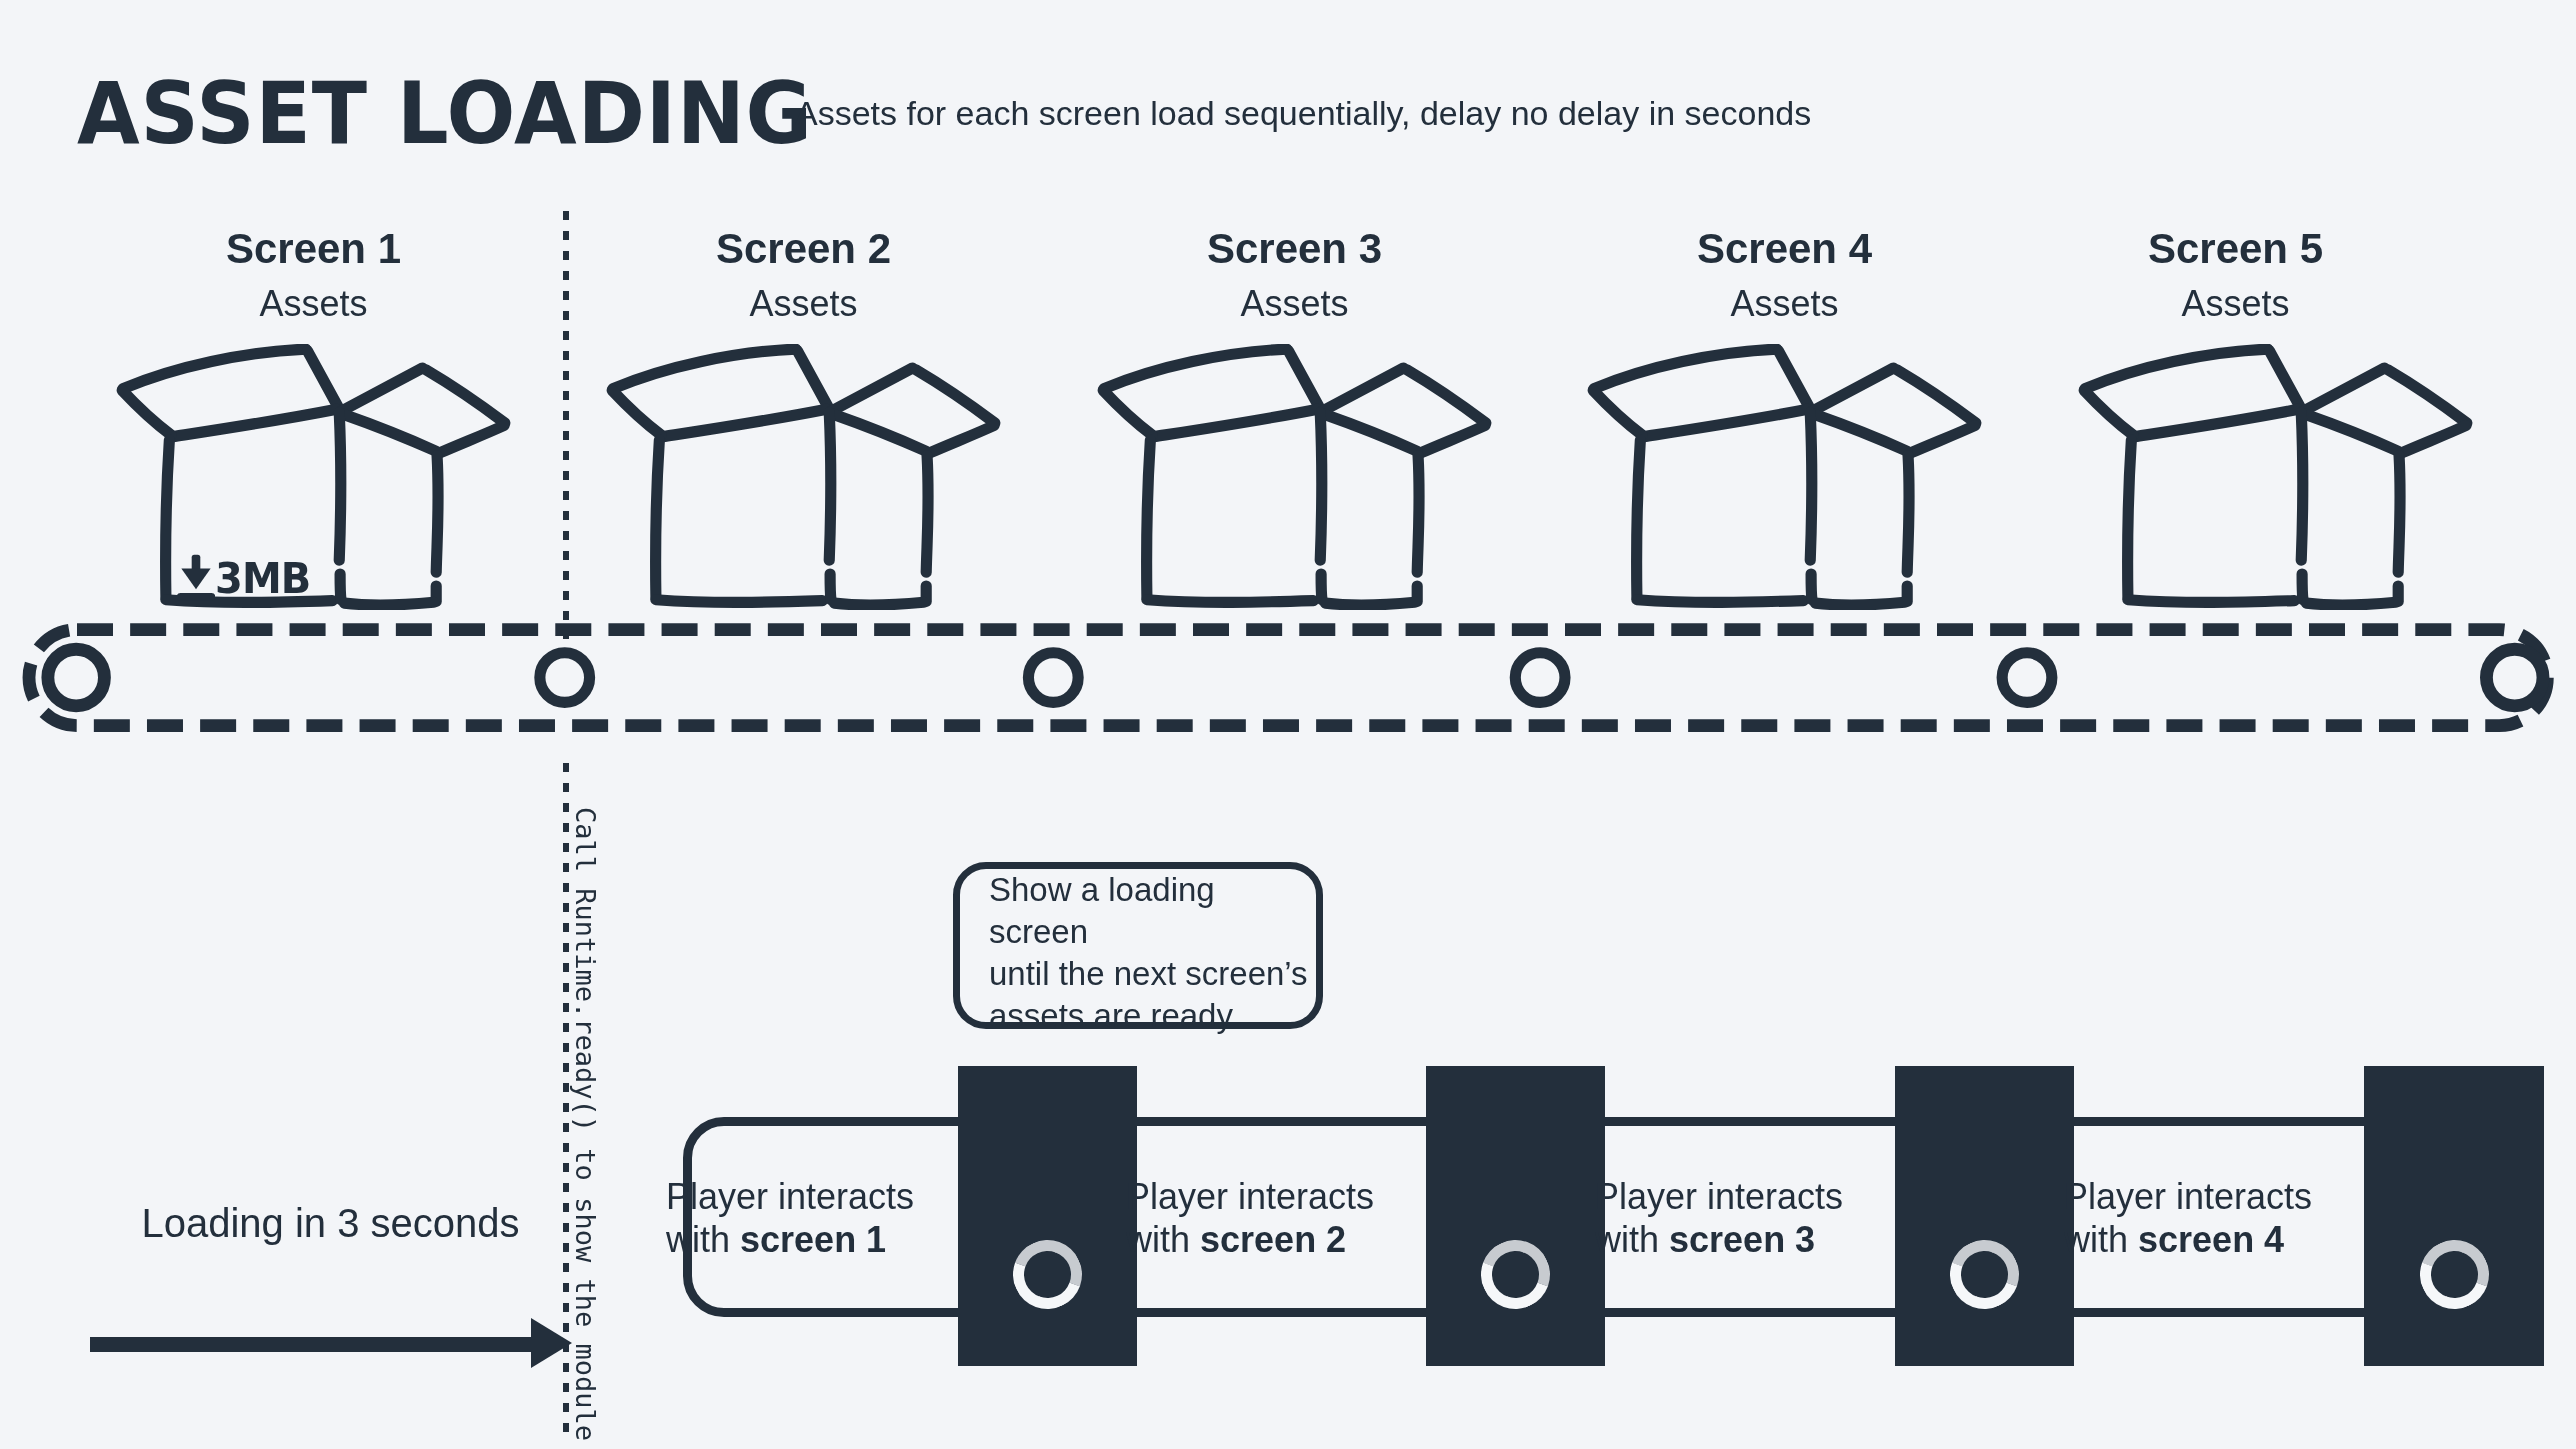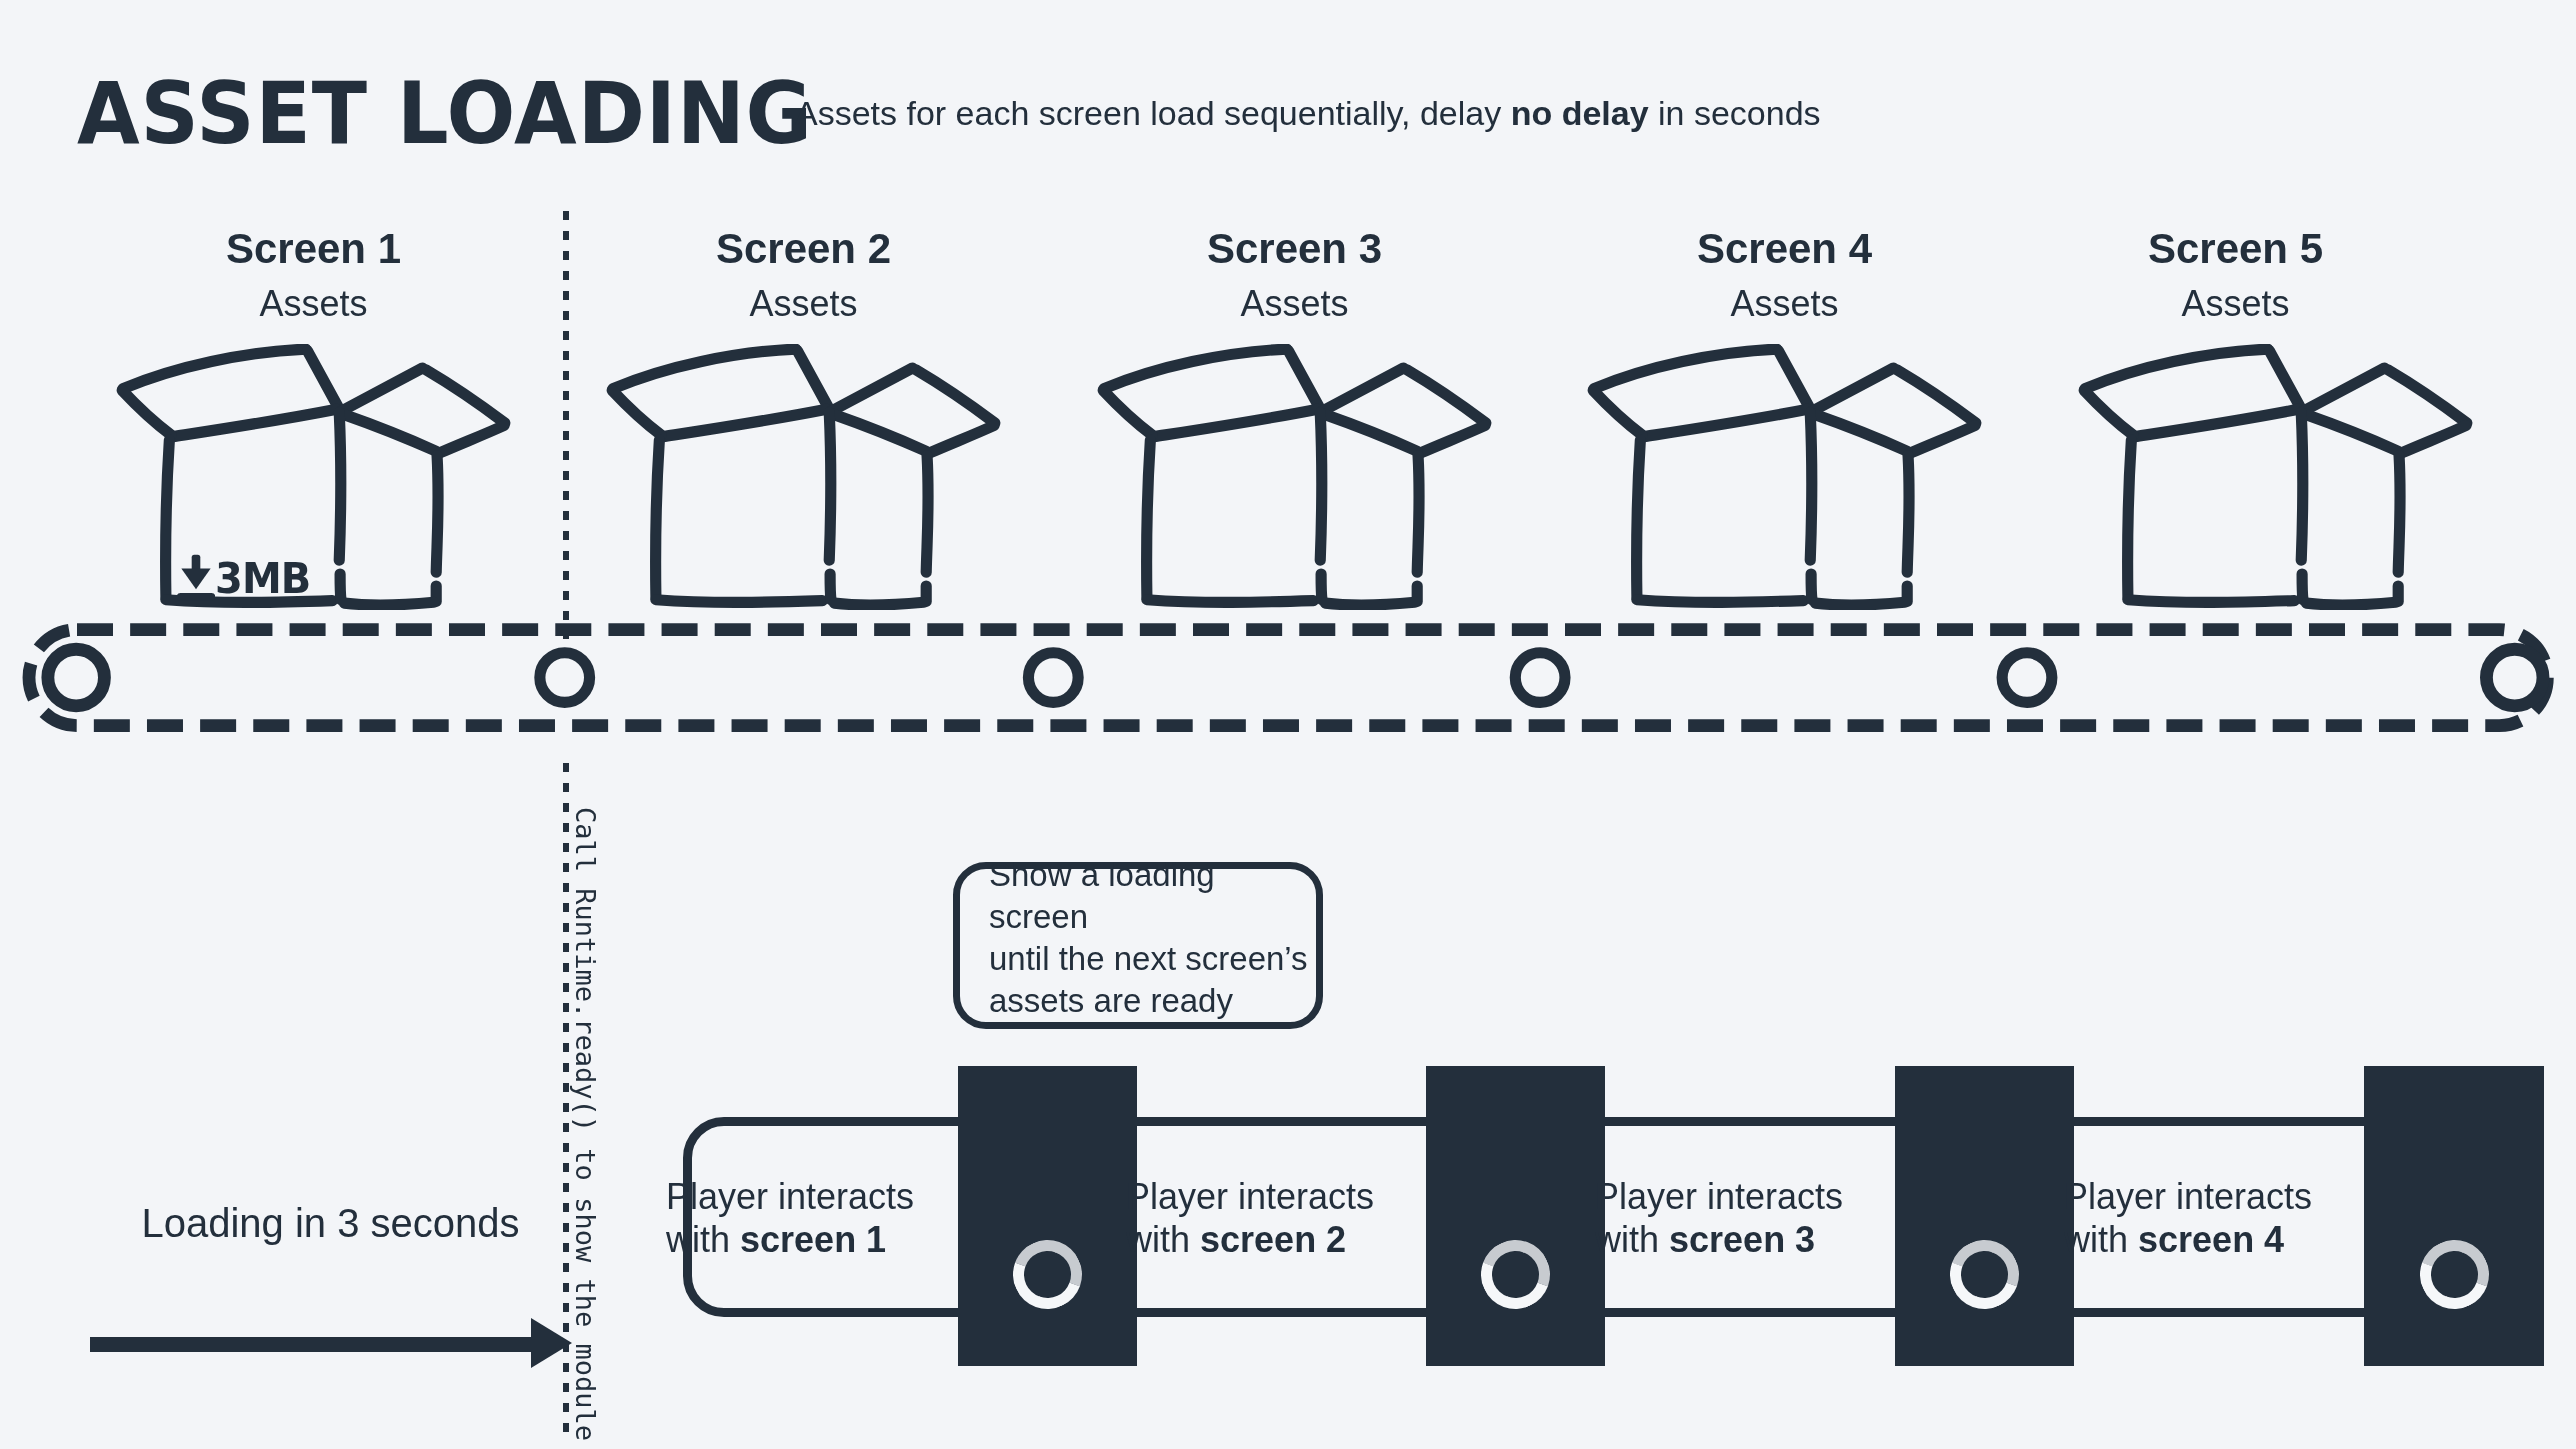--- a/index.html
+++ b/index.html
@@ -28,21 +28,21 @@
     letter-spacing:0.9px;
     transform:scaleY(1.06);
     transform-origin:top left;
     white-space:nowrap;
   }
   .subtitle{
     left:795px; top:94px;
     font-size:34px;
     white-space:nowrap;
   }
-  .subtitle b{font-weight:700;}
+  .subtitle b{font-weight:400;}
 
   
   .screen-col{top:225px; width:491px; text-align:center;}
   .screen-title{font-size:42px; font-weight:700; line-height:48px;}
   .screen-sub{font-size:36px; font-weight:400; line-height:62px;}
 
   .asset-box{top:344px; width:395px; height:266px;}
   .asset-box svg{width:100%;height:100%;display:block;}
 
   .asset-badge{
@@ -78,21 +78,21 @@
     letter-spacing:0px;
     white-space:nowrap;
   }
 
   
   .callout{
     left:953px; top:862px; width:370px; height:167px;
     border:7.7px solid var(--ink);
     border-radius:33px;
     background:var(--background);
-    display:flex; flex-direction:column; justify-content:flex-end;
+    display:flex; flex-direction:column; justify-content:flex-start;
     padding-left:29px;
     font-size:33px; line-height:42px;
   }
 
   
   .loading-note{
     left:73px; top:1196px; width:515px;
     text-align:center; font-size:40px; line-height:55px;
   }
   .arrow-shaft{

